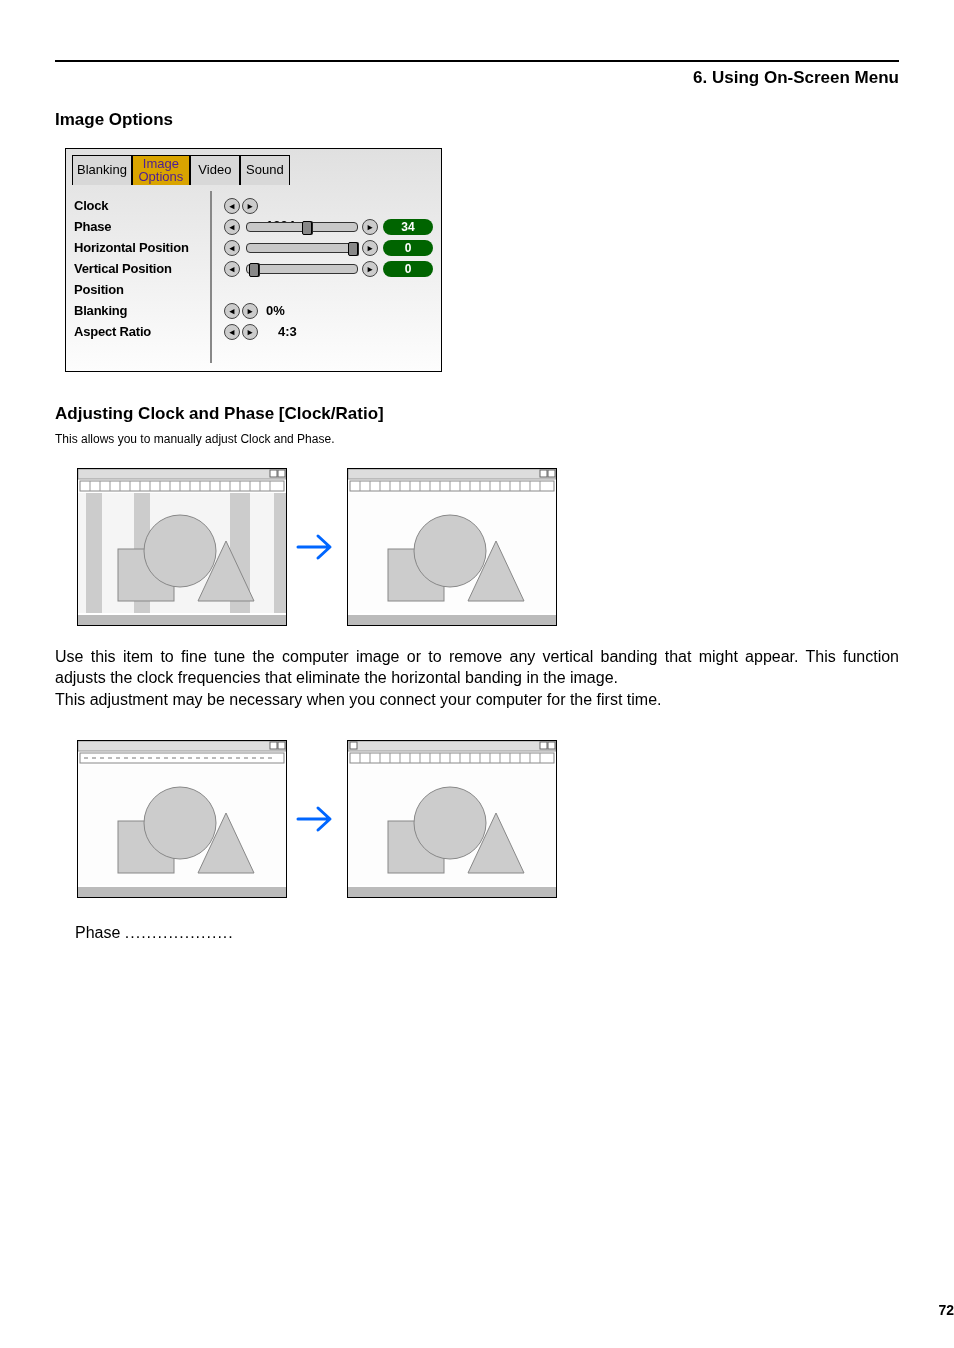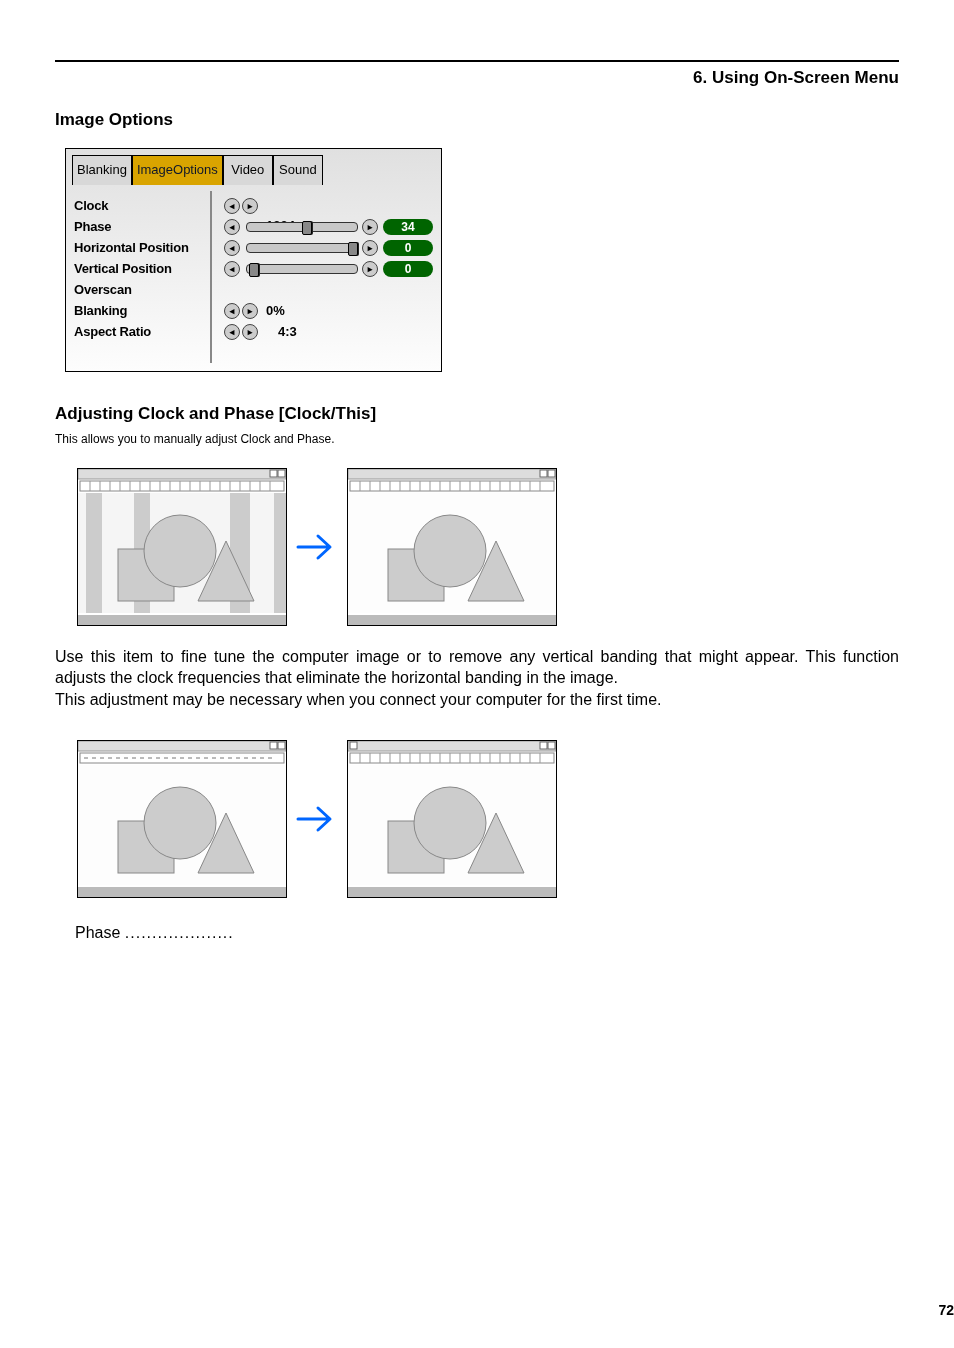--- a/index.html
+++ b/index.html
@@ -62,23 +62,23 @@
     text-align: center;
     min-width: 50px;
     height: 30px;
     display: flex;
     align-items: center;
     justify-content: center;
     box-sizing: border-box;
   }
   .osd-tab.active {
     background: #d9a400;
-    color: #0f172a;
+    color: #4c1d95;
     min-width: 58px;
-    flex-direction: row;
+    flex-direction: column;
     line-height: 13px;
     text-align: center;
   }
   .osd-body {
     position: absolute;
     top: 42px;
     left: 8px;
     right: 8px;
     bottom: 8px;
     display: flex;
@@ -229,21 +229,21 @@
       </div>
       <div class="osd-tab">Video</div>
       <div class="osd-tab">Sound</div>
     </div>
     <div class="osd-body">
       <div class="osd-labels">
         <div>Clock</div>
         <div>Phase</div>
         <div>Horizontal Position</div>
         <div>Vertical Position</div>
-        <div>Overscan</div>
+        <div>Position</div>
         <div>Blanking</div>
         <div>Aspect Ratio</div>
       </div>
       <div class="osd-controls">
 
         <div class="osd-row">
           <span class="arrow-btn">◂</span>
           <span class="arrow-btn">▸</span>
           <span style="margin-left:6px;font-weight:bold;margin-top:40px;">1334</span>
         </div>
@@ -285,21 +285,21 @@
 
         <div class="osd-row">
           <span class="arrow-btn">◂</span>
           <span class="arrow-btn">▸</span>
           <span style="margin-left:18px;font-weight:bold;">4:3</span>
         </div>
       </div>
     </div>
   </div>
 
-  <div class="subheading">Adjusting Clock and Phase [Clock/This]</div>
+  <div class="subheading">Adjusting Clock and Phase [Clock/Ratio]</div>
   <div class="body-text">This allows you to manually adjust Clock and Phase.</div>
 
   <div class="diagram-row">
     <div class="diagram">
       <svg width="208" height="156" viewBox="0 0 208 156">
 
         <rect x="0" y="0" width="208" height="10" fill="#ddd" stroke="#999"></rect>
         <rect x="192" y="1" width="7" height="7" fill="#fff" stroke="#666"></rect>
         <rect x="200" y="1" width="7" height="7" fill="#fff" stroke="#666"></rect>
 

